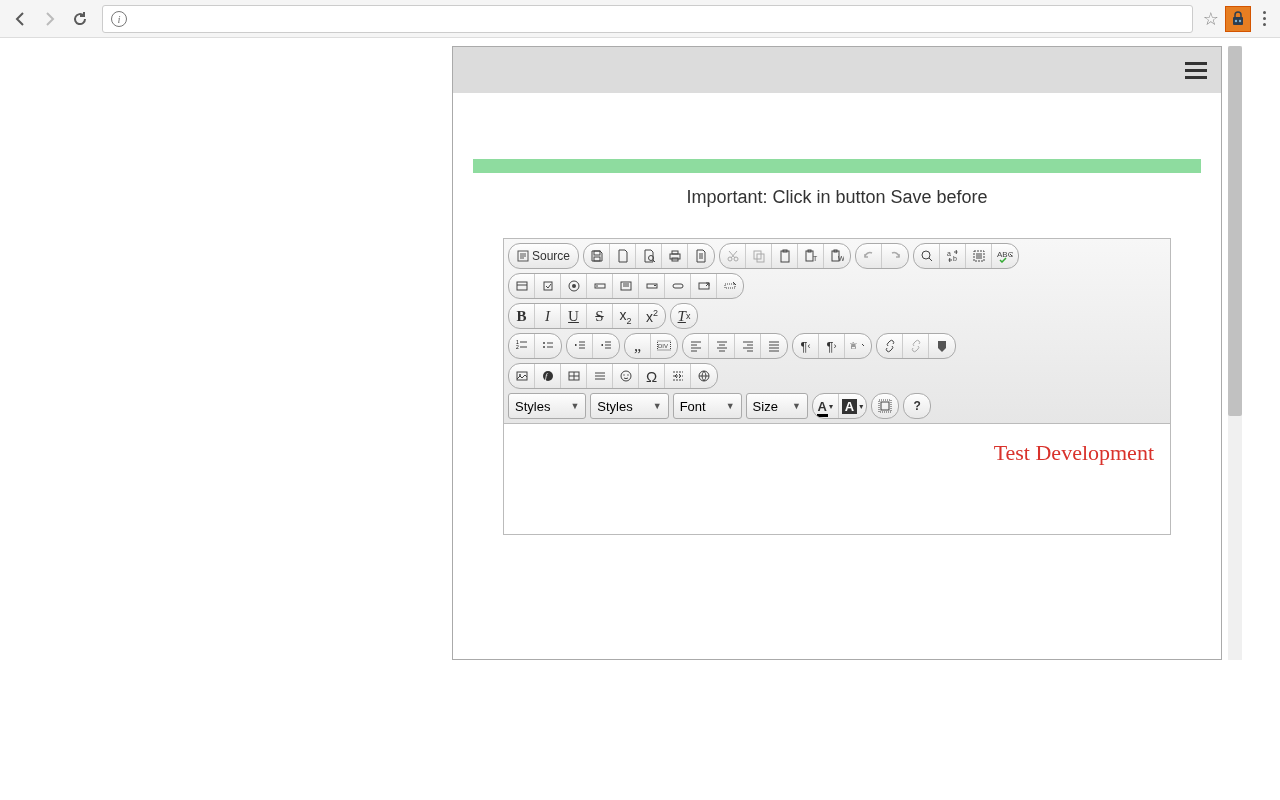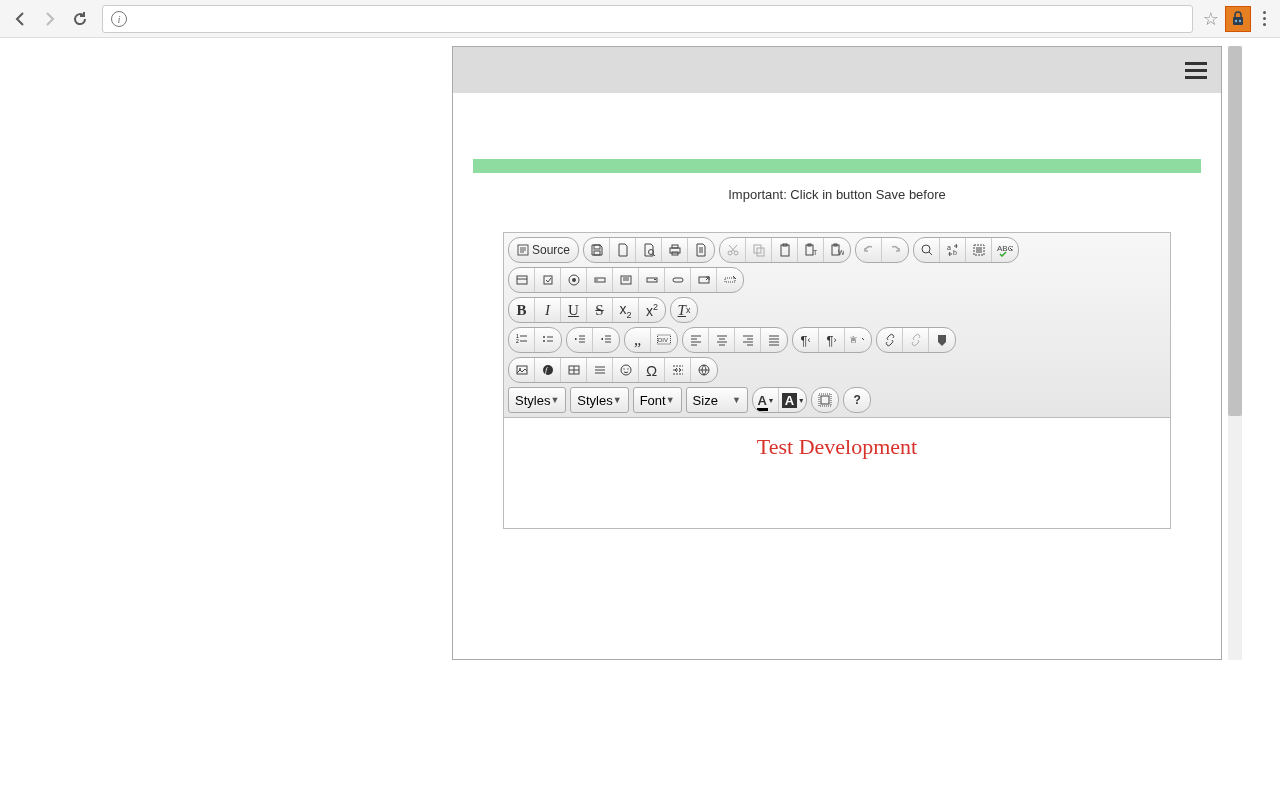--- a/index.html
+++ b/index.html
@@ -23,47 +23,47 @@
 .page-scrollbar-thumb { position: absolute; top: 0; width: 14px; height: 370px; background: #c1c1c1; border-radius: 2px; }
 
 .page-header { height: 46px; background: #dcdcdc; display: flex; align-items: center; justify-content: flex-end; padding: 0 14px; }
 .hamburger { display: flex; flex-direction: column; gap: 4px; cursor: pointer; }
 .hamburger span { width: 22px; height: 3px; background: #333; }
 
 .content-inner { padding: 0 20px; }
 .spacer-top { height: 66px; }
 .green-bar { height: 14px; background: #8edc9f; margin-bottom: 14px; }
 .compile-btn { display: block; margin: 0 auto 16px; background: #3c7fb1; color: #fff; border: none; padding: 12px 26px; font-size: 20px; cursor: pointer; }
-.important-text { text-align: center; font-size: 13px; color: #333; margin-bottom: 30px; }
+.important-text { text-align: center; font-size: 18px; color: #333; margin-bottom: 30px; }
 
 
 .editor { margin: 0 30px; border: 1px solid #bbb; background: #fff; }
 .editor-toolbar { background: linear-gradient(#f7f7f7, #e6e6e6); border-bottom: 1px solid #bbb; padding: 4px; }
 .tb-row { display: flex; gap: 4px; margin-bottom: 4px; flex-wrap: nowrap; }
 .tb-row:last-child { margin-bottom: 0; }
 .tb-group { display: flex; border: 1px solid #aaa; border-radius: 12px; background: linear-gradient(#fefefe, #e8e8e8); overflow: hidden; }
 .tb-btn { min-width: 26px; height: 24px; display: flex; align-items: center; justify-content: center; font-size: 12px; color: #333; border-right: 1px solid #ccc; cursor: pointer; padding: 0 3px; }
 .tb-btn:last-child { border-right: none; }
 .tb-btn.wide { padding: 0 8px; }
 .tb-btn.disabled { color: #aaa; }
-.tb-dropdown { height: 26px; border: 1px solid #aaa; border-radius: 3px; background: linear-gradient(#fefefe, #e8e8e8); display: flex; align-items: center; padding: 0 6px; font-size: 13px; cursor: pointer; }
+.tb-dropdown { height: 26px; border: 1px solid #aaa; border-radius: 3px; background: linear-gradient(#fefefe, #e8e8e8); display: flex; align-items: center; padding: 0 6px; gap: 20px; font-size: 13px; cursor: pointer; }
 .tb-dropdown .caret { font-size: 9px; color: #555; }
 .tb-dropdown.small { gap: 14px; }
 .tb-letter { font-family: 'Times New Roman', serif; font-size: 15px; }
 .tb-letter.bold { font-weight: bold; }
 .tb-letter.italic { font-style: italic; }
 .tb-letter.underline { text-decoration: underline; }
 .tb-letter.strike { text-decoration: line-through; }
 .sub { font-size: 14px; }
 .sub sub, .sub sup { font-size: 9px; }
 .color-a { position: relative; display: inline-block; font-weight: bold; font-size: 13px; }
 .color-a.under::after { content: ''; position: absolute; left: -1px; right: -1px; bottom: -3px; height: 3px; background: #000; }
 .color-a.bg { background: #333; color: #fff; padding: 0 3px; }
 
-.editor-body { min-height: 110px; padding: 16px; text-align: center; }
+.editor-body { min-height: 110px; padding: 16px; text-align: right; }
 .editor-text { color: #d9322b; font-family: 'Times New Roman', serif; font-size: 22px; }
 
 svg { display: block; }
 </style>
 </head>
 <body>
 
 <div class="browser-chrome">
   <div class="nav-btn">
     <svg width="18" height="18" viewBox="0 0 18 18">

